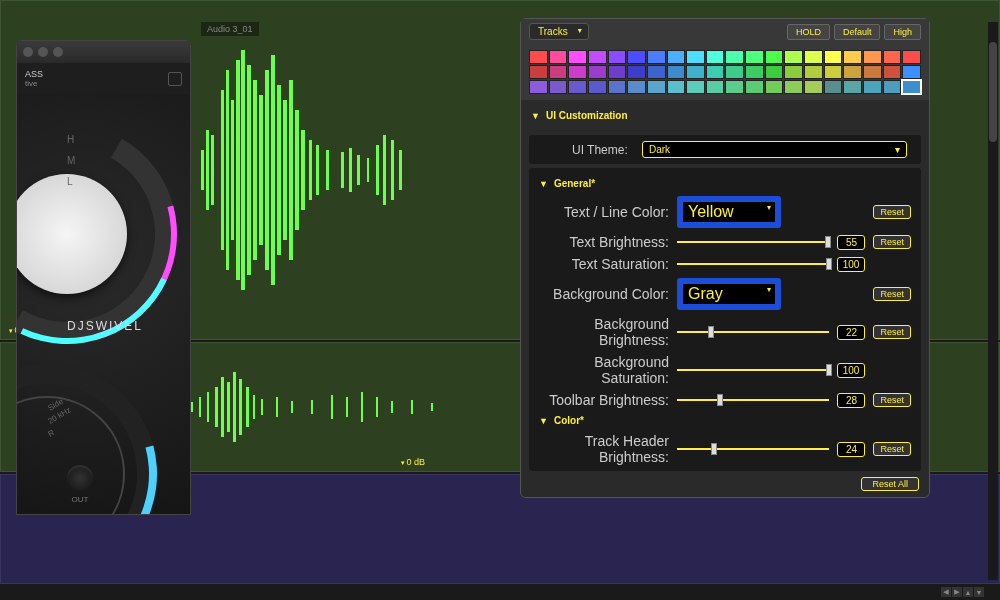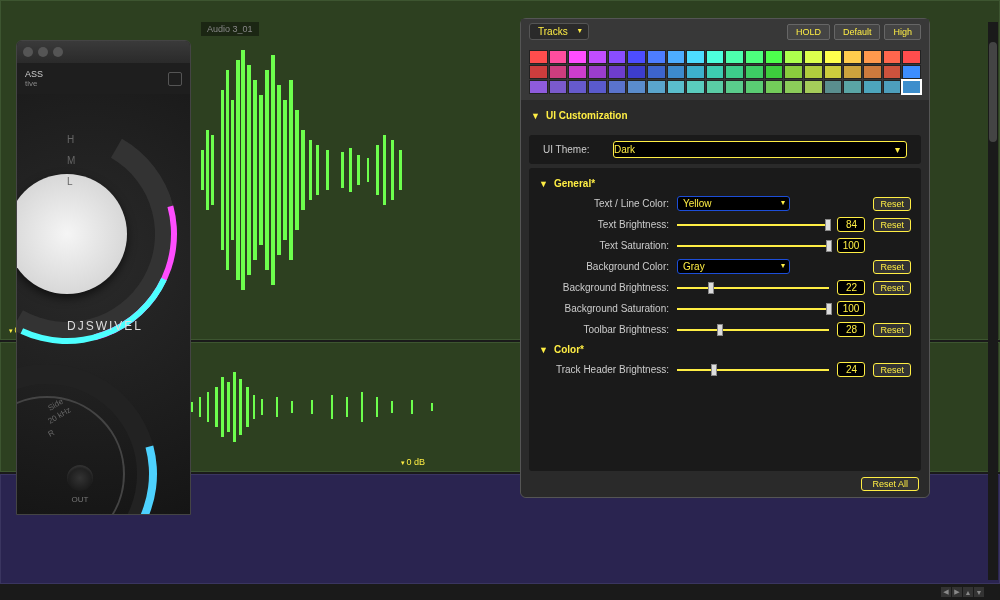--- a/index.html
+++ b/index.html
@@ -59,34 +59,34 @@
 .section { padding: 4px 10px; }
 .section-header { display: flex; align-items: center; gap: 6px; padding: 6px 0; cursor: pointer; }
 .disclosure { color: #ffee44; font-size: 9px; }
 .section-title { color: #ffee44; font-size: 10px; font-weight: bold; }
 .presets-row { display: flex; align-items: center; gap: 6px; padding: 4px 14px; }
 .presets-label { color: #ffee44; font-size: 10px; font-weight: bold; }
 .preset-btn { width: 16px; height: 16px; background: #222; border: 1px solid #666; color: #ffee44; font-size: 9px; display: inline-flex; align-items: center; justify-content: center; cursor: pointer; }
 .preset-name-select { flex:1; background: #2a2a2a; border: none; color: #ffee44; font-size: 10px; font-weight: bold; padding: 2px 6px; text-align: center; position: relative; }
 
 .theme-row { background: #1a1a1a; padding: 6px 14px; display: flex; align-items: center; gap: 10px; margin: 4px 8px; border-radius: 3px; }
-.theme-label { color: #ccc; font-size: 10px; width: 60px; }
-.theme-select { flex:1; background: #000; border: 1px solid #ffee44; color: #ffee44; font-size: 10px; padding: 2px 0; border-radius: 3px; position: relative; }
+.theme-label { color: #ccc; font-size: 12px; width: 60px; margin-left: 29px; }
+.theme-select { flex:1; background: #000; border: 1px solid #ffee44; color: #ffee44; font-size: 10px; padding: 2px 6px; border-radius: 3px; position: relative; }
 .theme-select::after { content:"▾"; position:absolute; right:6px; }
 
 .settings-panel { background: #1a1a1a; margin: 0 8px; padding: 6px 4px; border-radius: 3px; flex: 1; overflow-y: auto; }
 .settings-panel::-webkit-scrollbar { width: 10px; }
 .settings-panel::-webkit-scrollbar-track { background: #2a2a2a; }
 .settings-panel::-webkit-scrollbar-thumb { background: #555; border-radius: 5px; }
 .sub-header { display: flex; align-items: center; gap: 6px; padding: 4px 6px; }
 .sub-header .disclosure { color: #ffee44; }
 .sub-header .sub-title { color: #ffee44; font-size: 10px; font-weight: bold; }
 .setting-row { display: flex; align-items: center; gap: 8px; padding: 3px 6px; }
-.setting-label { width: 130px; text-align: right; color: #ccc; font-size: 10px; }
-.setting-select { width: 113px; background: #000; border: 1px solid #1d4ed8; color: #ffee44; font-size: 10px; padding: 1px 5px; border-radius: 3px; position: relative; }
+.setting-label { width: 130px; text-align: right; color: #ccc; font-size: 14px; }
+.setting-select { width: 104px; background: #000; border: 6px solid #1d4ed8; color: #ffee44; font-size: 16px; padding: 1px 5px; border-radius: 3px; position: relative; }
 .setting-select::after { content:"▾"; position:absolute; right:4px; font-size:8px;}
 .setting-slider { flex: 1; height: 12px; position: relative; }
 .slider-track { position: absolute; left: 0; right: 0; top: 50%; height: 2px; background: #ffee44; transform: translateY(-50%); }
 .slider-thumb { position: absolute; top: 50%; width: 6px; height: 12px; background: #ddd; border: 1px solid #888; transform: translate(-50%,-50%); cursor: pointer; }
 .setting-value { width: 28px; background: #000; border: 1px solid #ffee44; color: #ffee44; font-size: 10px; padding: 1px 0; text-align: center; border-radius: 3px; }
 .reset-btn { background: #333; border: 1px solid #ffee44; color: #ffee44; font-size: 9px; padding: 1px 6px; border-radius: 3px; cursor: pointer; }
 .checkbox { width: 12px; height: 12px; border: 1px solid #ffee44; background: #36ff36; cursor: pointer; }
 .footer-bar { padding: 6px 10px; display: flex; justify-content: flex-end; background: #2a2a2a; border-radius: 0 0 6px 6px; }
 
 
@@ -306,21 +306,21 @@
       <div style="flex:1"></div>
       <div class="reset-btn">Reset</div>
     </div>
 
     <div class="setting-row">
       <div class="setting-label">Text Brightness:</div>
       <div class="setting-slider">
           <div class="slider-track"></div>
           <div class="slider-thumb" style="left:99%"></div>
         </div>
-      <div class="setting-value">84</div>
+      <div class="setting-value">55</div>
       <div class="reset-btn">Reset</div>
     </div>
 
     <div class="setting-row">
       <div class="setting-label">Text Saturation:</div>
       <div class="setting-slider">
           <div class="slider-track"></div>
           <div class="slider-thumb" style="left:100%"></div>
         </div>
       <div class="setting-value">100</div>

